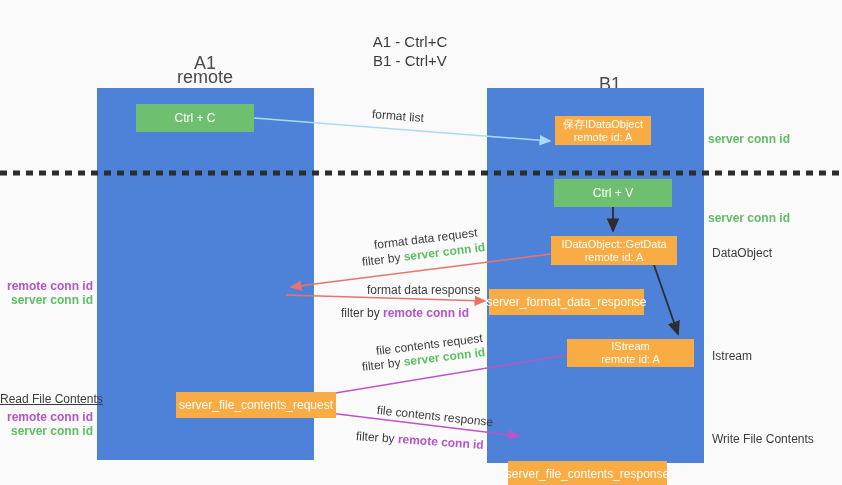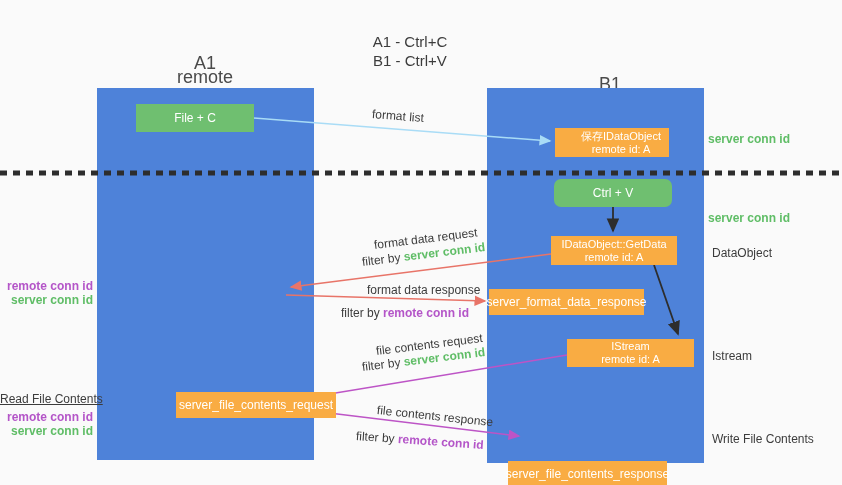--- a/index.html
+++ b/index.html
@@ -61,29 +61,29 @@
     <line x1="254" y1="118" x2="550" y2="141" stroke="#a9dcf6" stroke-width="1.5" marker-end="url(#mblue)"></line>
     <line x1="613" y1="207" x2="613" y2="231" stroke="#2d2d2d" stroke-width="1.8" marker-end="url(#mblack)"></line>
     <line x1="551" y1="254" x2="291" y2="287" stroke="#e87468" stroke-width="1.5" marker-end="url(#mred)"></line>
     <line x1="286" y1="295" x2="485" y2="301" stroke="#e87468" stroke-width="1.5" marker-end="url(#mred)"></line>
     <line x1="654" y1="265" x2="678" y2="334" stroke="#2d2d2d" stroke-width="1.8" marker-end="url(#mblack)"></line>
     <line x1="567" y1="355" x2="293" y2="400" stroke="#bd54c6" stroke-width="1.5" marker-end="url(#mpurple)"></line>
     <line x1="288" y1="408" x2="519" y2="436" stroke="#bd54c6" stroke-width="1.5" marker-end="url(#mpurple)"></line>
   </svg>
 
   <div class="abs box green" style="left:136px;top:104px;width:118px;height:28px;">
-    <span>File + C</span>
+    <span>Ctrl + C</span>
   </div>
 
-  <div class="abs box orange two-line" style="left:555px;top:128px;width:96px;height:29px;padding-left:18px;">
+  <div class="abs box orange two-line" style="left:555px;top:116px;width:96px;height:29px;">
     <div>保存IDataObject</div>
     <div>remote id: A</div>
   </div>
 
-  <div class="abs box green" style="left:554px;top:179px;width:118px;height:28px;border-radius:7px;">
+  <div class="abs box green" style="left:554px;top:179px;width:118px;height:28px;">
     <span>Ctrl + V</span>
   </div>
 
   <div class="abs box orange two-line" style="left:551px;top:236px;width:126px;height:29px;">
     <div>IDataObject::GetData</div>
     <div>remote id: A</div>
   </div>
 
 
   <div class="abs box orange" style="left:489px;top:289px;width:155px;height:26px;">

